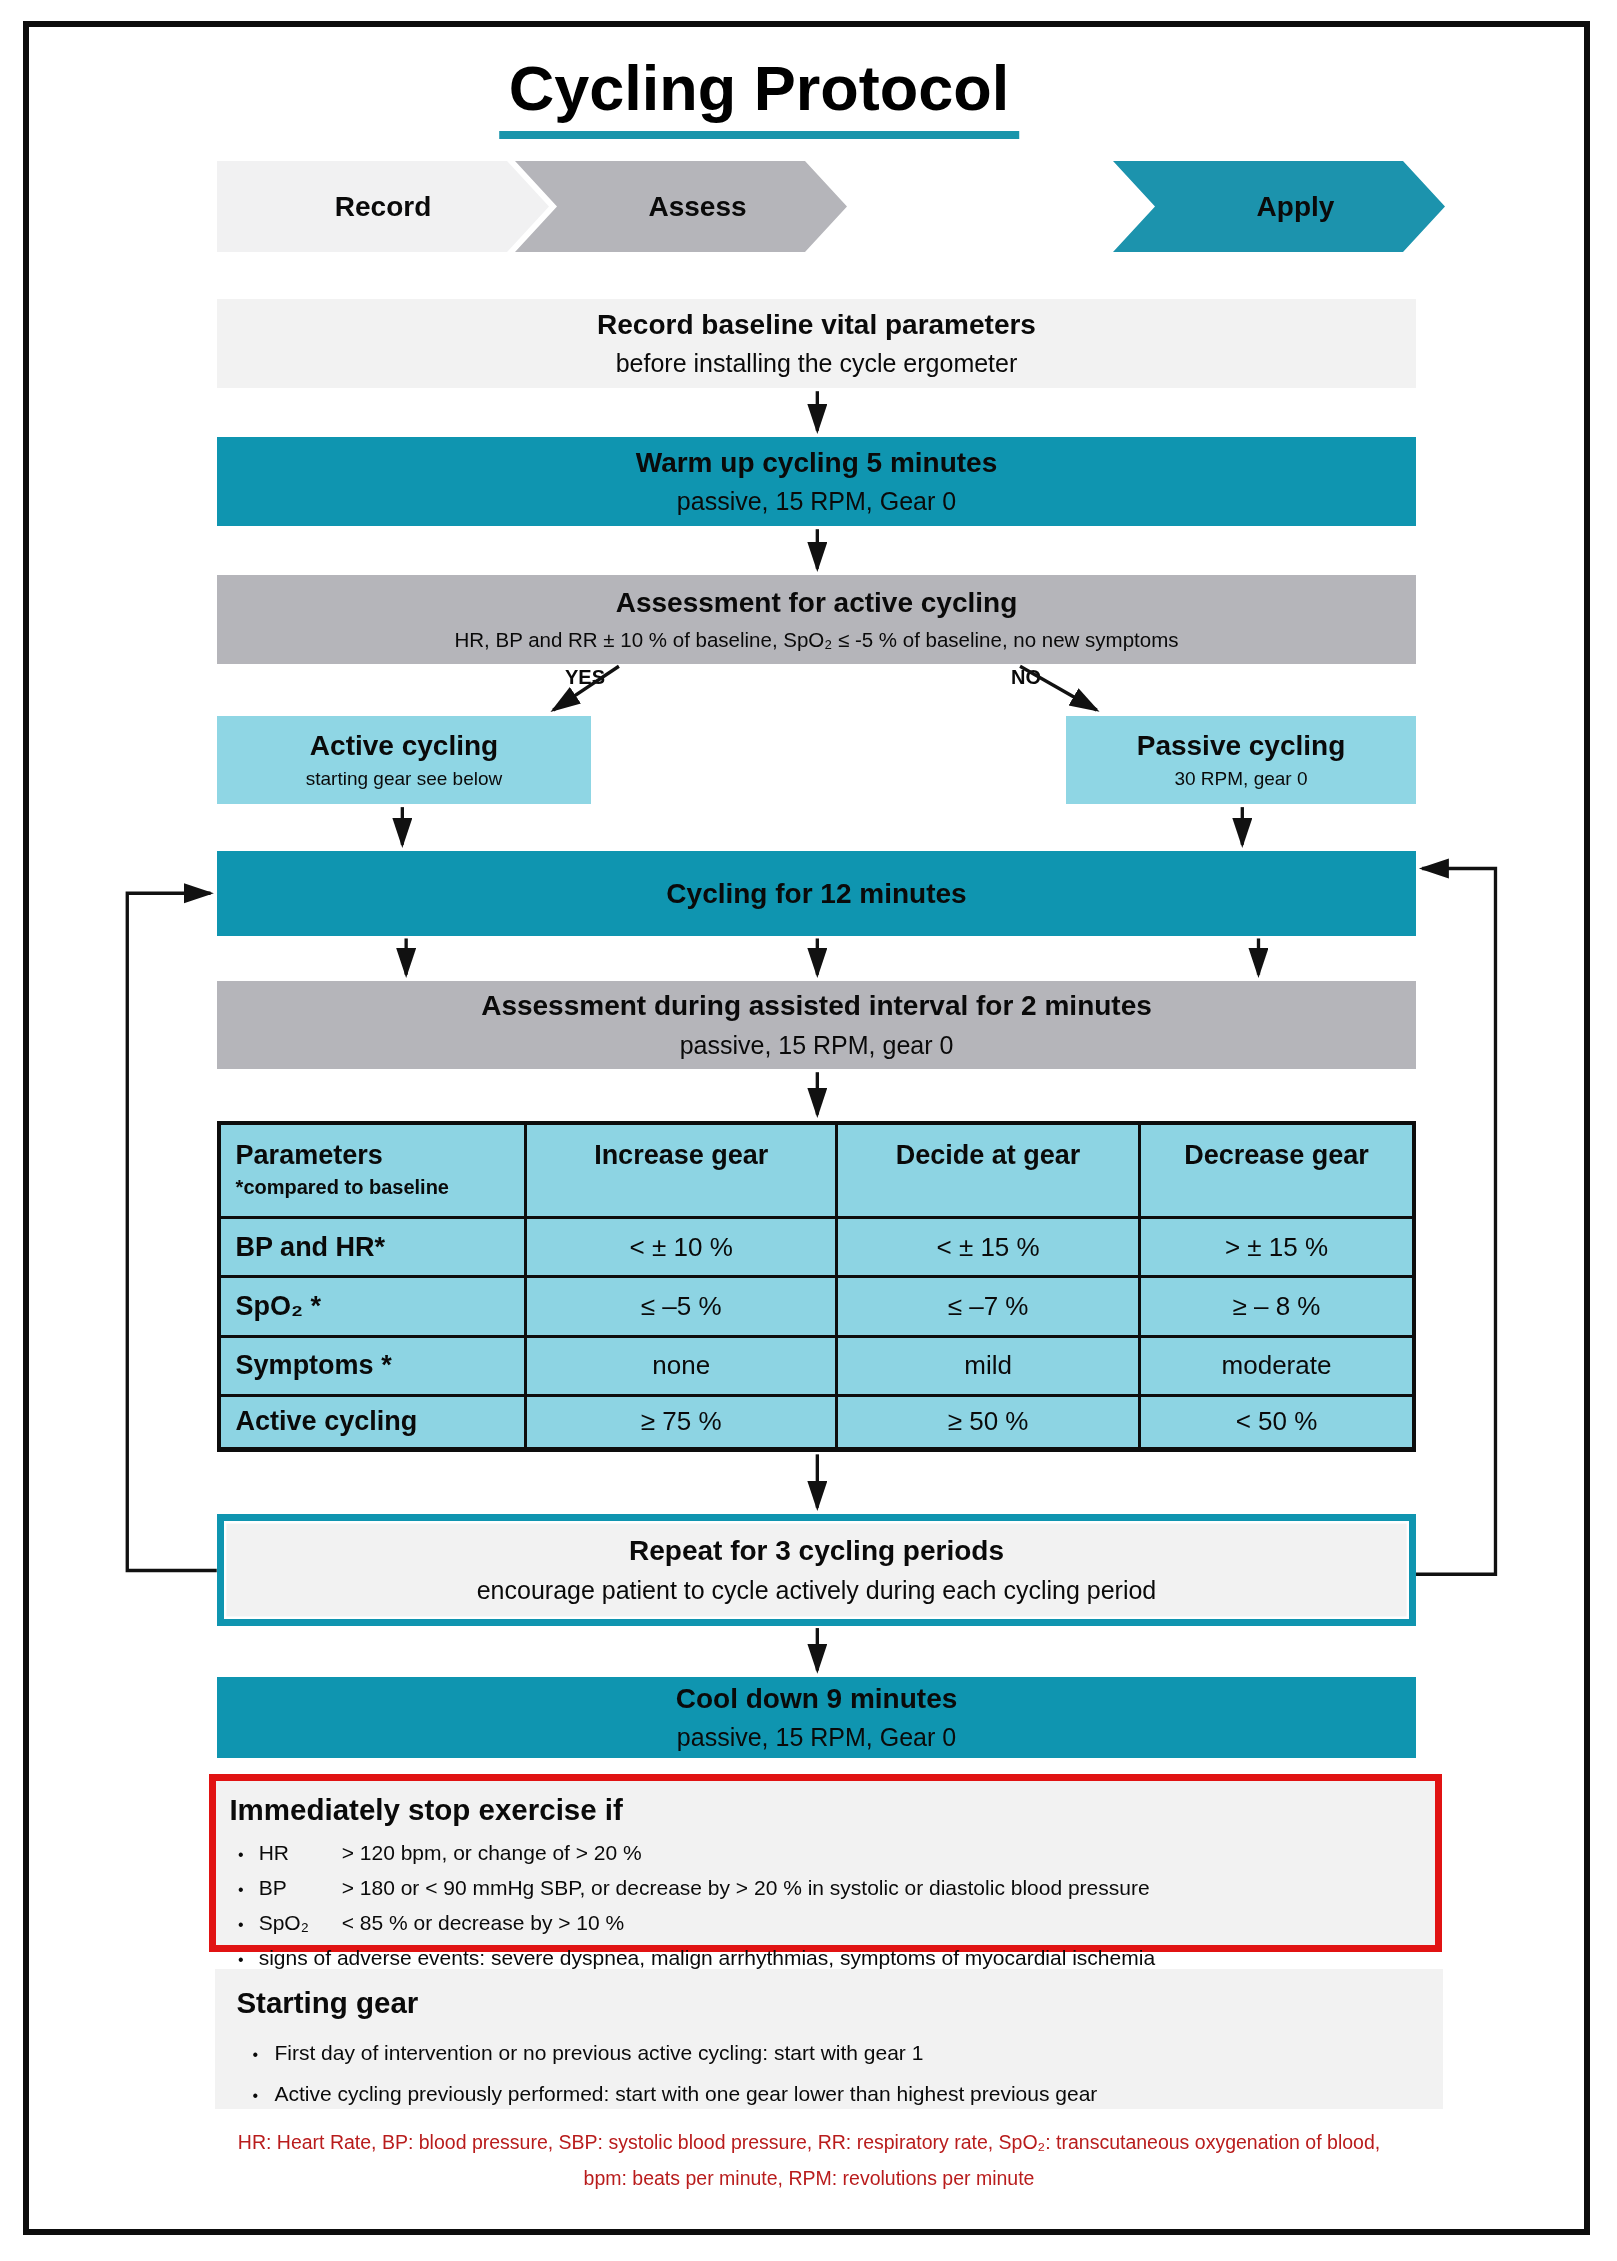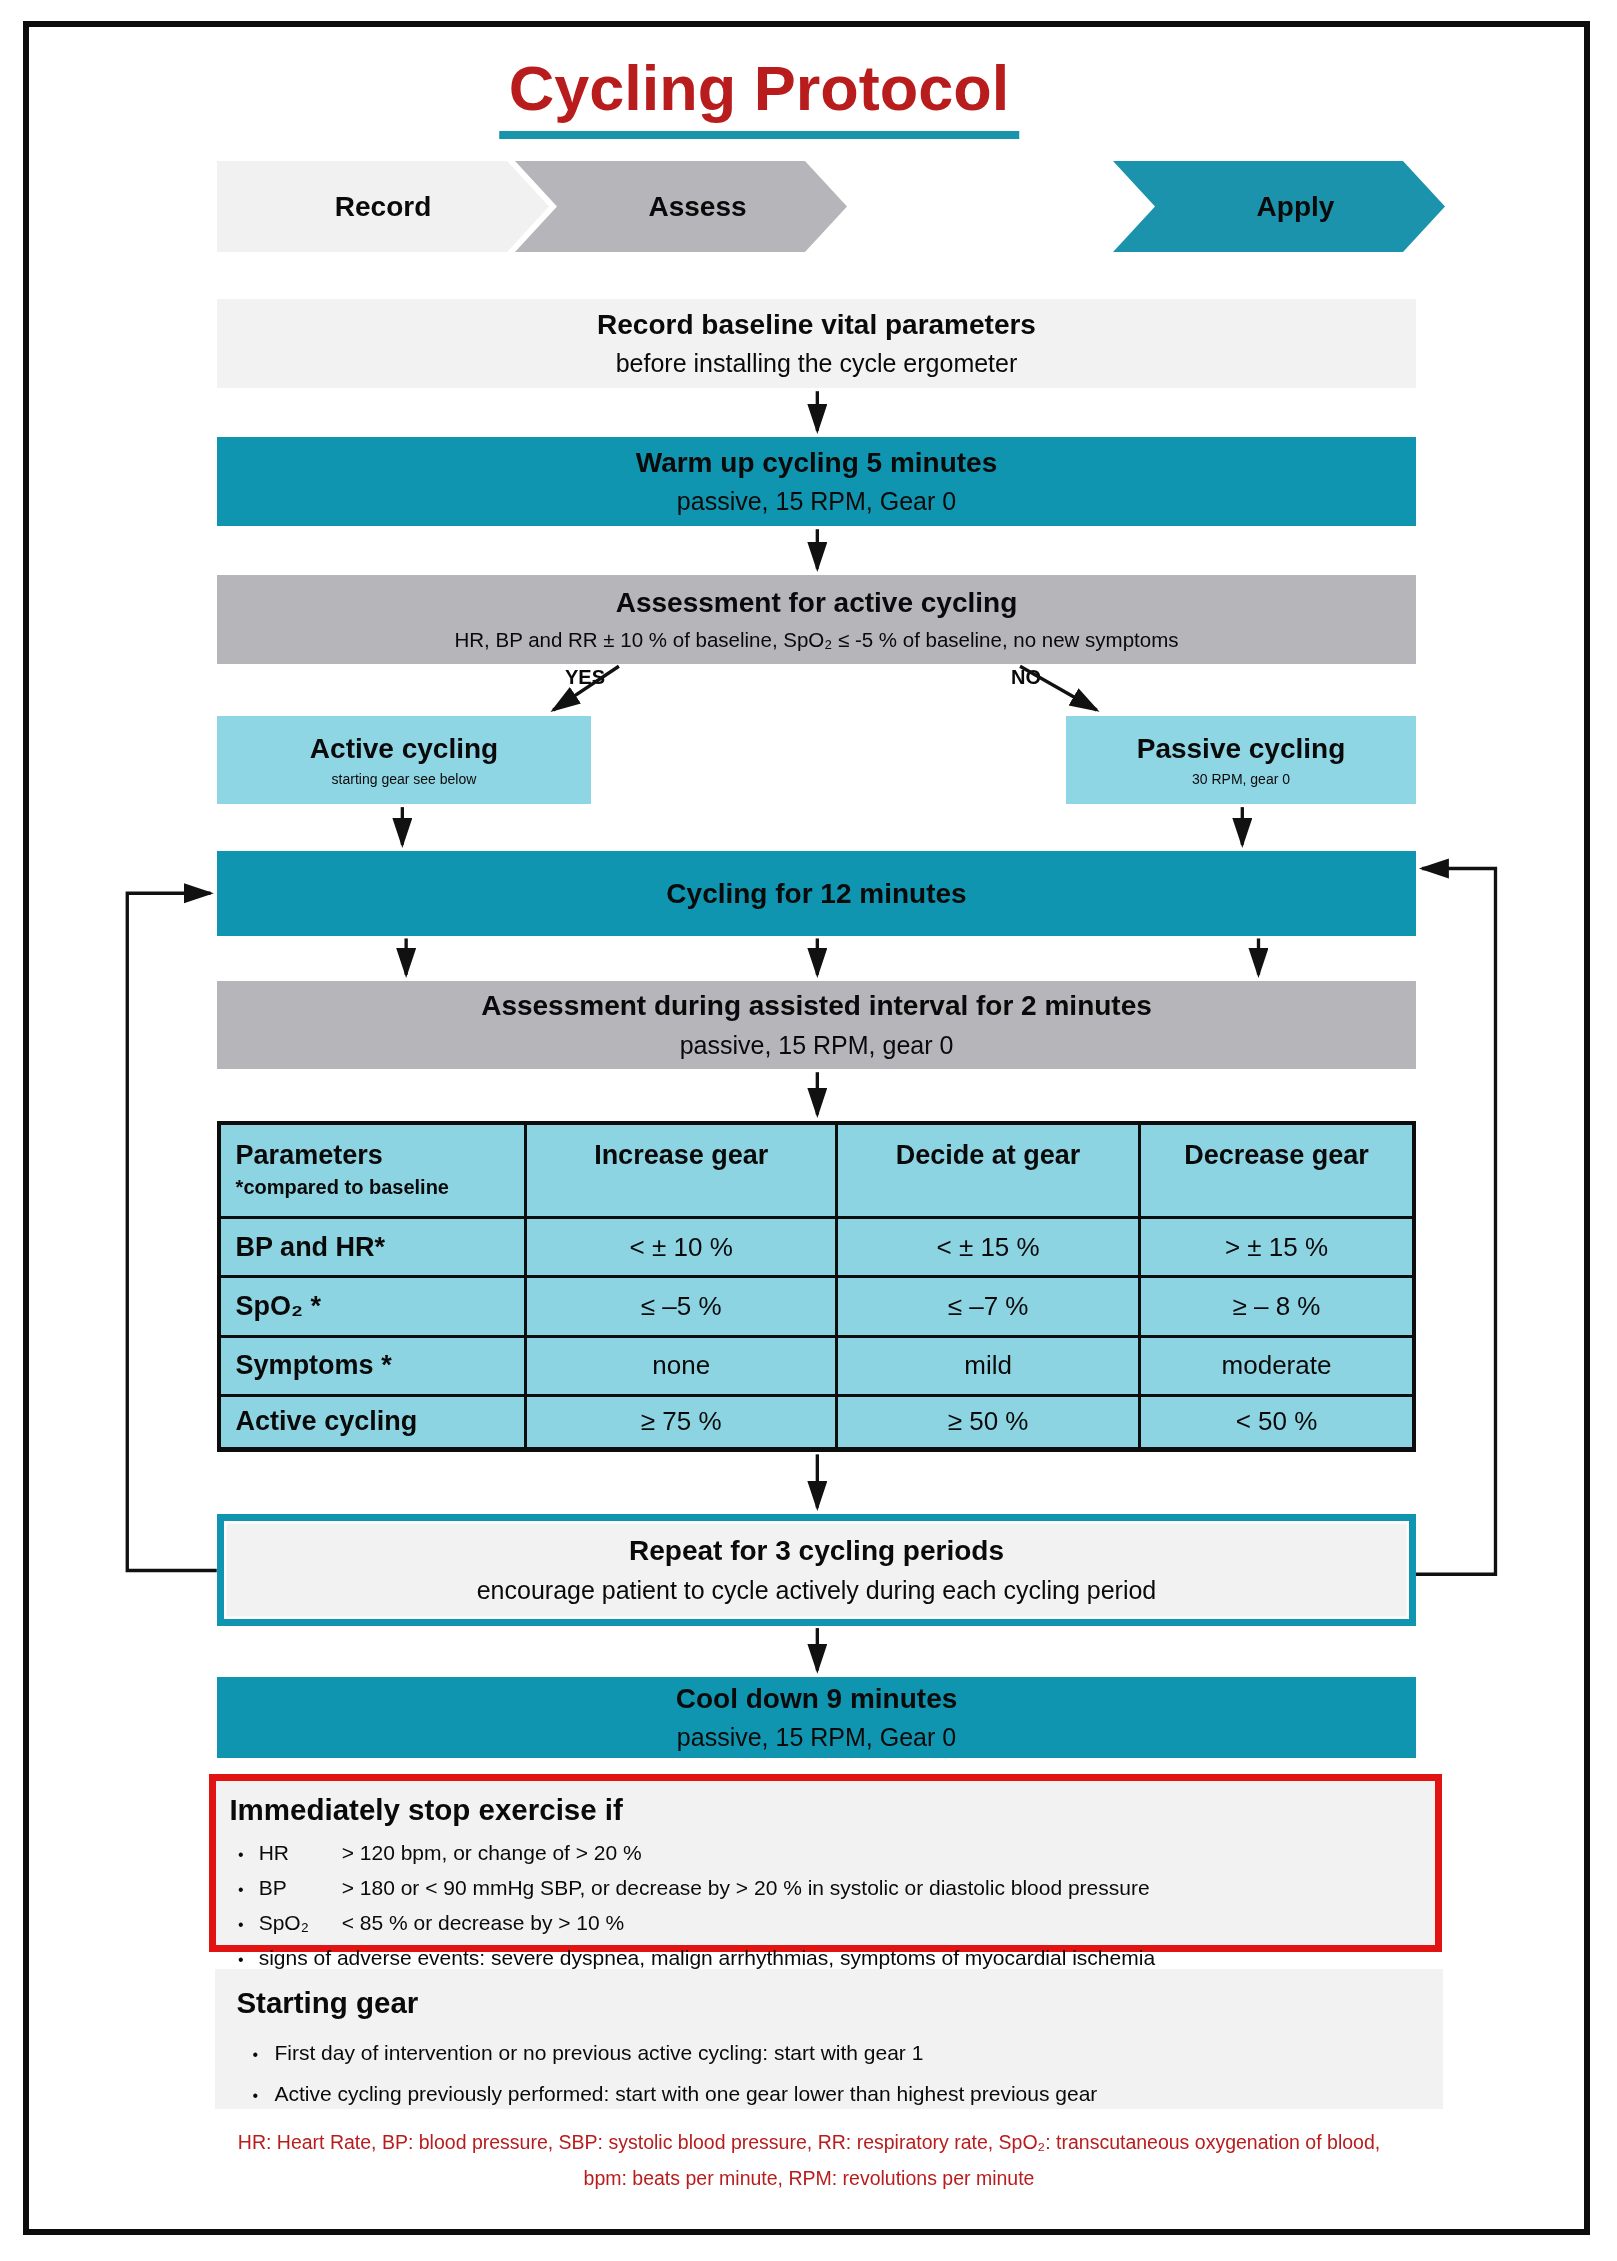--- a/index.html
+++ b/index.html
@@ -6,21 +6,21 @@
   .page {
     position:relative; width:1618px; height:2261px; background:#ffffff;
     font-family:"Liberation Sans","DejaVu Sans",sans-serif; color:#0a0a0a; overflow:hidden;
   }
   .frame {
     position:absolute; left:23px; top:21.4px; width:1567px; height:2214px;
     border:6.2px solid #0d0d0d; box-sizing:border-box;
   }
   .page-title {
     position:absolute; top:52px; left:759px; transform:translateX(-50%);
-    font-size:63px; font-weight:bold; color:#b91c1c; white-space:nowrap;
+    font-size:63px; font-weight:bold; color:#000000; white-space:nowrap;
     border-bottom:8.6px solid #1995ab; padding:0 9.5px 6.7px 9.5px;
   }
   
   .chev {
     position:absolute; top:161px; height:91px; display:flex; align-items:center;
     justify-content:center; font-size:28px; font-weight:600; box-sizing:border-box;
   }
   .chev-first { clip-path:polygon(0 0, 290px 0, 100% 50%, 290px 100%, 0 100%); }
   .chev-next  { clip-path:polygon(0 0, 290px 0, 100% 50%, 290px 100%, 0 100%, 42px 50%); padding-left:33px; }
   #chev-record { left:217px;  width:332px; background:#f1f1f2; }
@@ -33,21 +33,21 @@
     align-items:center; justify-content:center; text-align:left;
   }
   .bt { font-size:28px; font-weight:bold; }
   .bs { font-size:25px; margin-top:8.6px; }
   #box-record   { left:217px; top:299px;  width:1199px; height:89px; background:#f2f2f2; }
   #box-warmup   { left:217px; top:437px;  width:1199px; height:89px; background:#0f95b0; }
   #box-assess   { left:217px; top:575px; width:1199px; height:89px; background:#b5b5ba; }
   #box-assess .bs { font-size:20.5px; }
   #box-active   { left:217px;  top:716px; width:374px; height:88px; background:#8fd6e4; }
   #box-passive  { left:1066px; top:716px; width:350px; height:88px; background:#8fd6e4; }
-  #box-active .bs, #box-passive .bs { font-size:14px; margin-top:6.7px; }
+  #box-active .bs, #box-passive .bs { font-size:19px; margin-top:6.7px; }
   #box-cycling  { left:217px; top:851px; width:1199px; height:85px; background:#0f95b0; }
   #box-assess2  { left:217px; top:981px; width:1199px; height:88px; background:#b5b5ba; }
   #box-repeat   { left:217px; top:1514px; width:1199px; height:112px; background:#f2f2f2;
                   border:7.6px solid #0f95b0; box-shadow:inset 0 0 0 2.4px #ffffff; }
   #box-cooldown { left:217px; top:1677px; width:1199px; height:81px; background:#0f95b0; }
   .branch-label { position:absolute; font-size:20px; font-weight:bold; width:76px; text-align:center; }
   #yes-label { left:547px; top:666px; }
   #no-label  { left:988px; top:666px; }
   
   .dtable {

